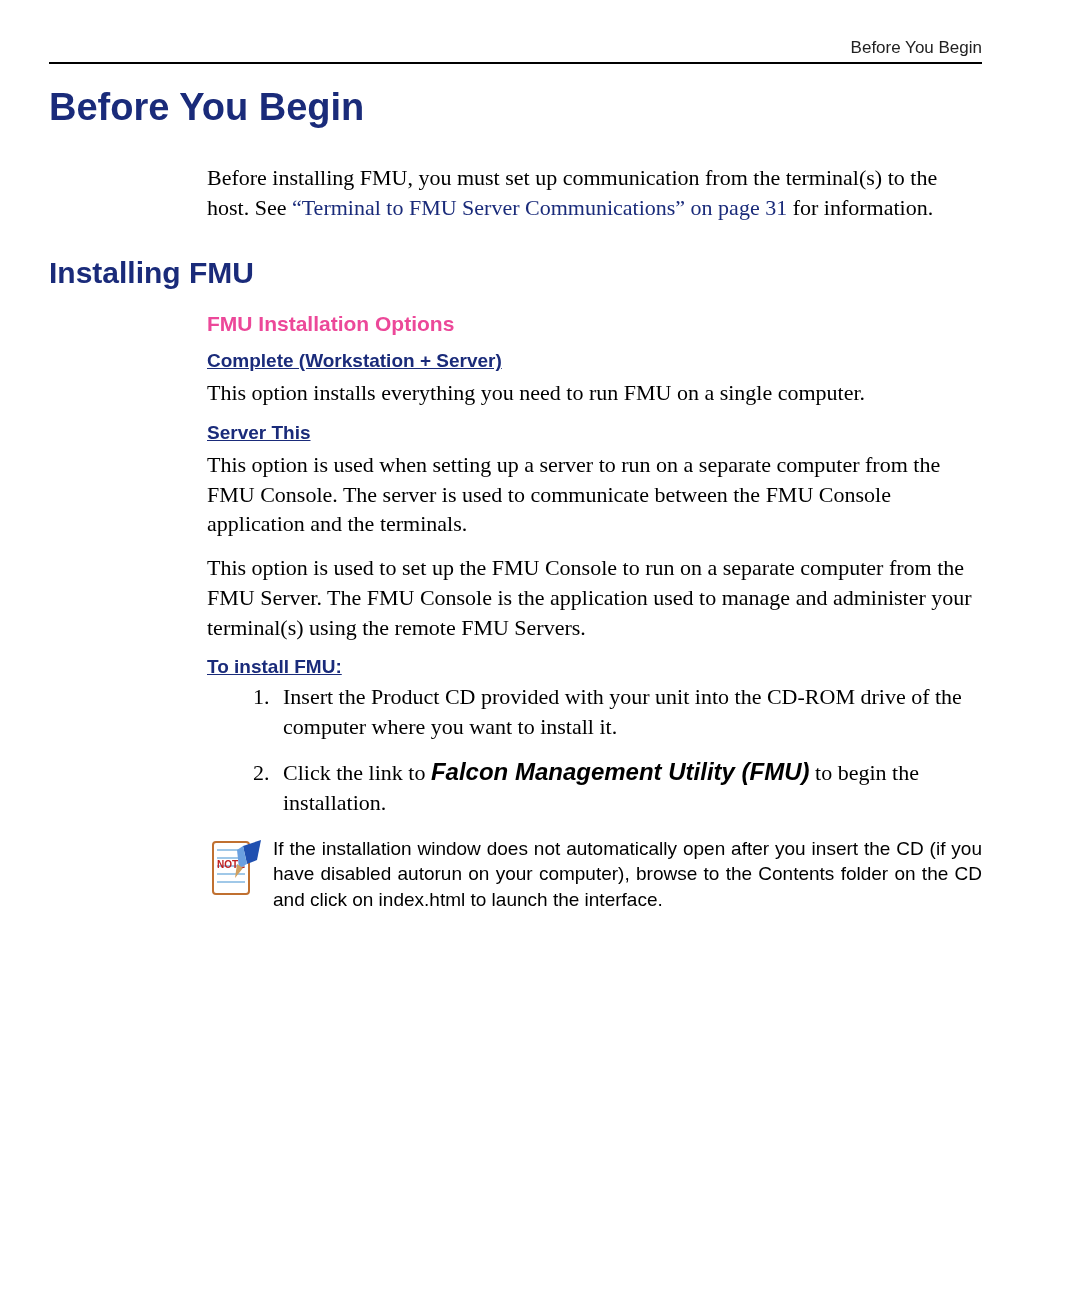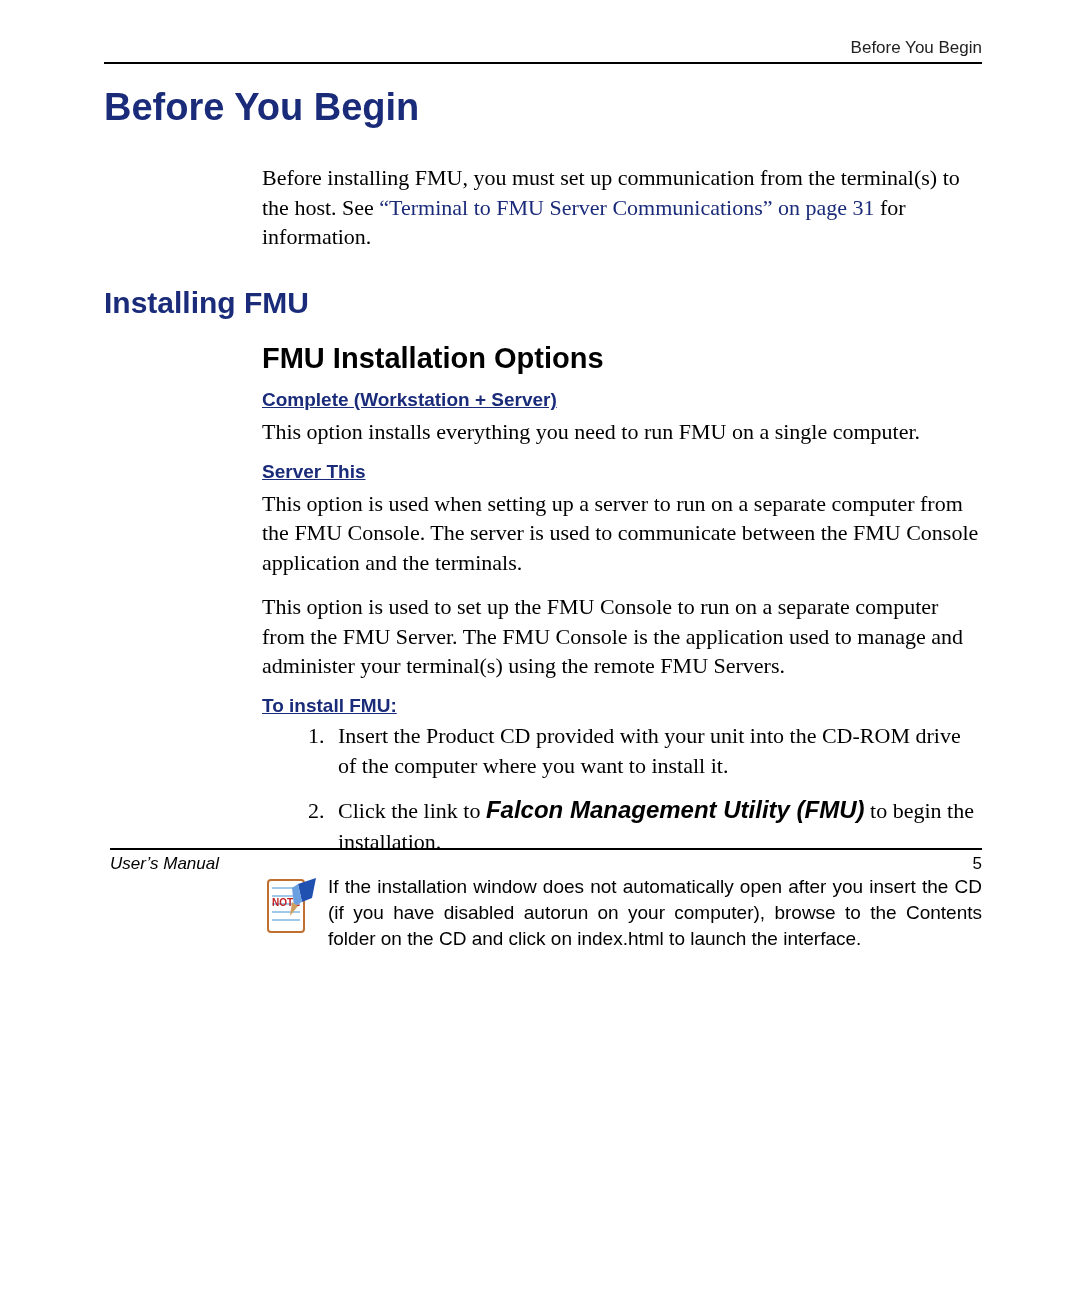--- a/index.html
+++ b/index.html
@@ -7,21 +7,21 @@
     padding: 0;
     background: #fff;
     font-family: Georgia, 'Times New Roman', serif;
     color: #000;
   }
   .page {
     width: 1080px;
     height: 984px;
     position: relative;
     box-sizing: border-box;
-    padding: 38px 98px 0 104px;
+    padding: 38px 98px 0 49px;
   }
   .running-head {
     text-align: right;
     font-family: Verdana, Arial, sans-serif;
     font-size: 17px;
     color: #222;
     padding-bottom: 4px;
     border-bottom: 2px solid #000;
   }
   h1.main-title {
@@ -46,22 +46,22 @@
     line-height: 1.35;
     margin: 6px 0 14px 0;
     color: #000;
   }
   a.xref {
     color: #1a2b7a;
     text-decoration: none;
   }
   h3.subsection {
     font-family: Verdana, Arial, sans-serif;
-    color: #000000;
-    font-size: 29px;
+    color: #ec4899;
+    font-size: 21px;
     font-weight: bold;
     margin: 22px 0 10px 0;
   }
   h4.option-head {
     font-family: Verdana, Arial, sans-serif;
     color: #1a2b7a;
     font-size: 19px;
     font-weight: bold;
     margin: 14px 0 4px 0;
     text-decoration: underline;
@@ -166,18 +166,14 @@
           <polygon points="36,8 54,2 50,22 40,26" fill="#2050b0"></polygon>
           <polygon points="36,8 40,26 32,30 30,12" fill="#6aa0e0"></polygon>
           <polygon points="30,26 36,30 28,40" fill="#d0a060"></polygon>
         </svg>
       </div>
       <div class="note-text">If the installation window does not automatically open after you insert the CD (if you have disabled autorun on your computer), browse to the Contents folder on the CD and click on index.html to launch the interface.</div>
     </div>
 
   </div>
 
-  <div class="footer">
-    <span class="manual">User’s Manual</span>
-    <span>5</span>
-  </div>
 
 </div>
 
 </body></html>

